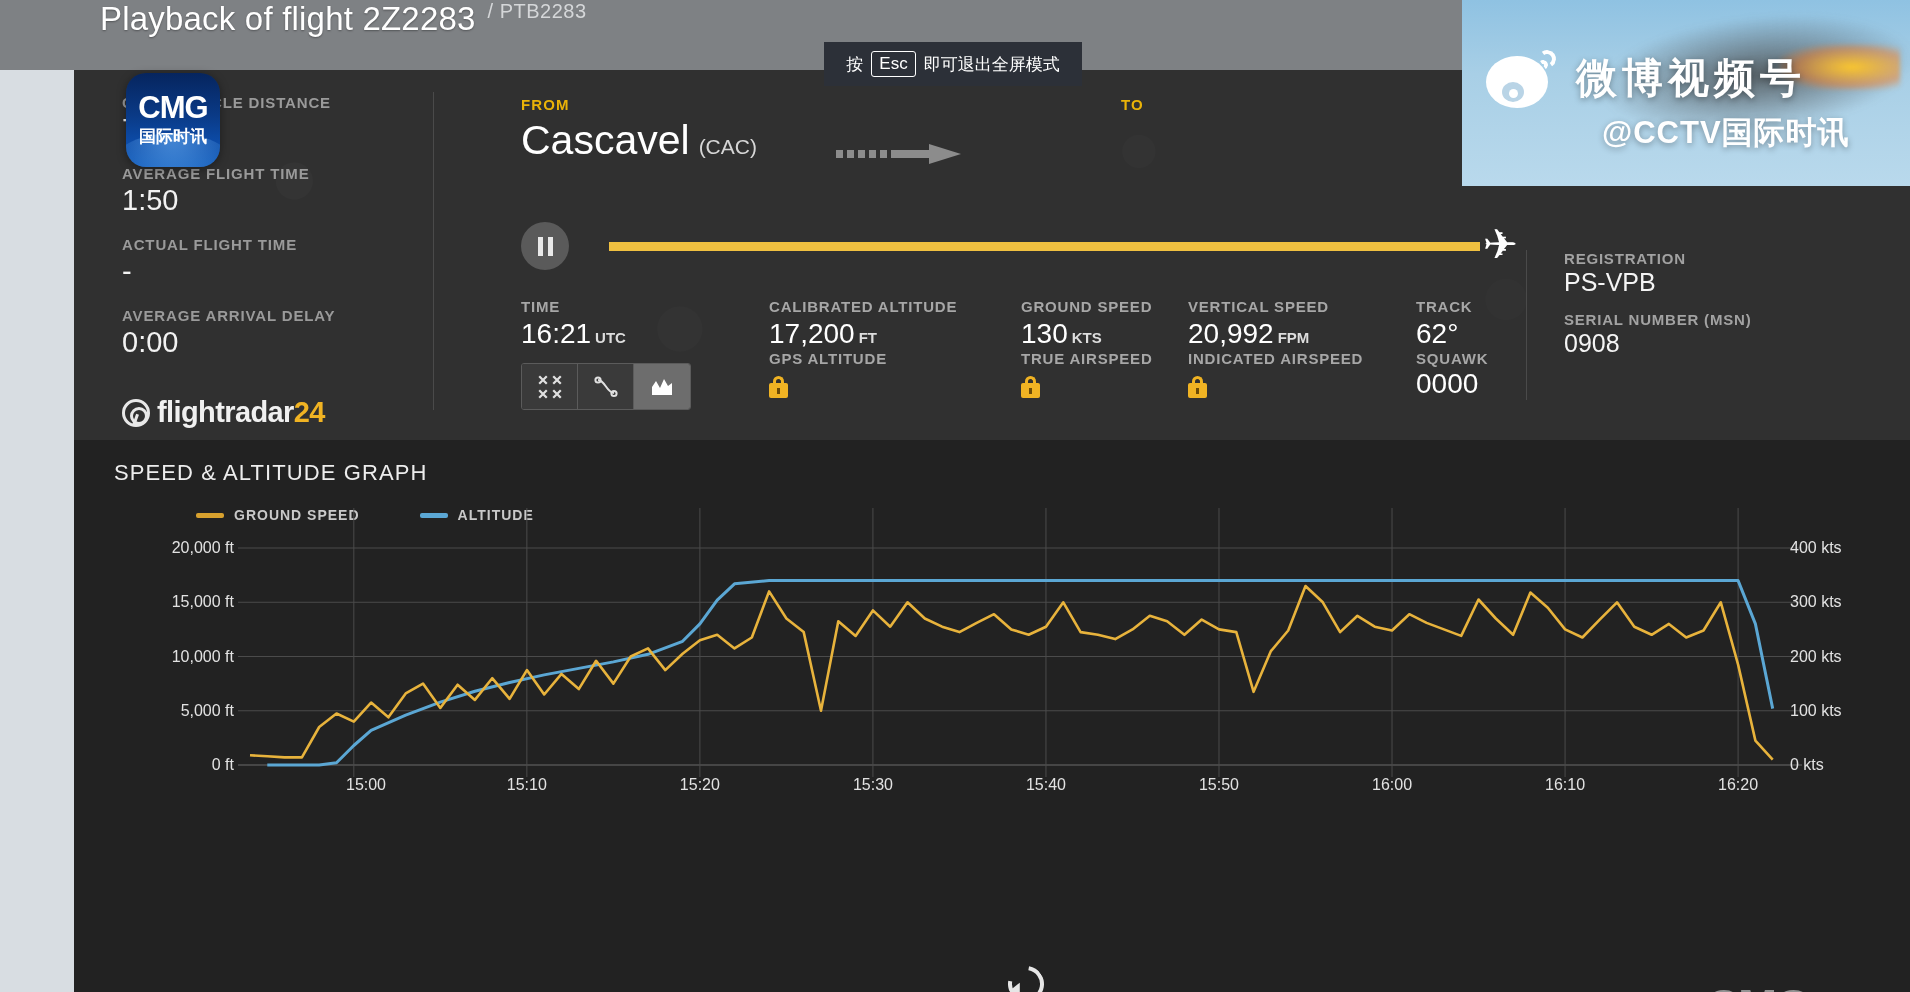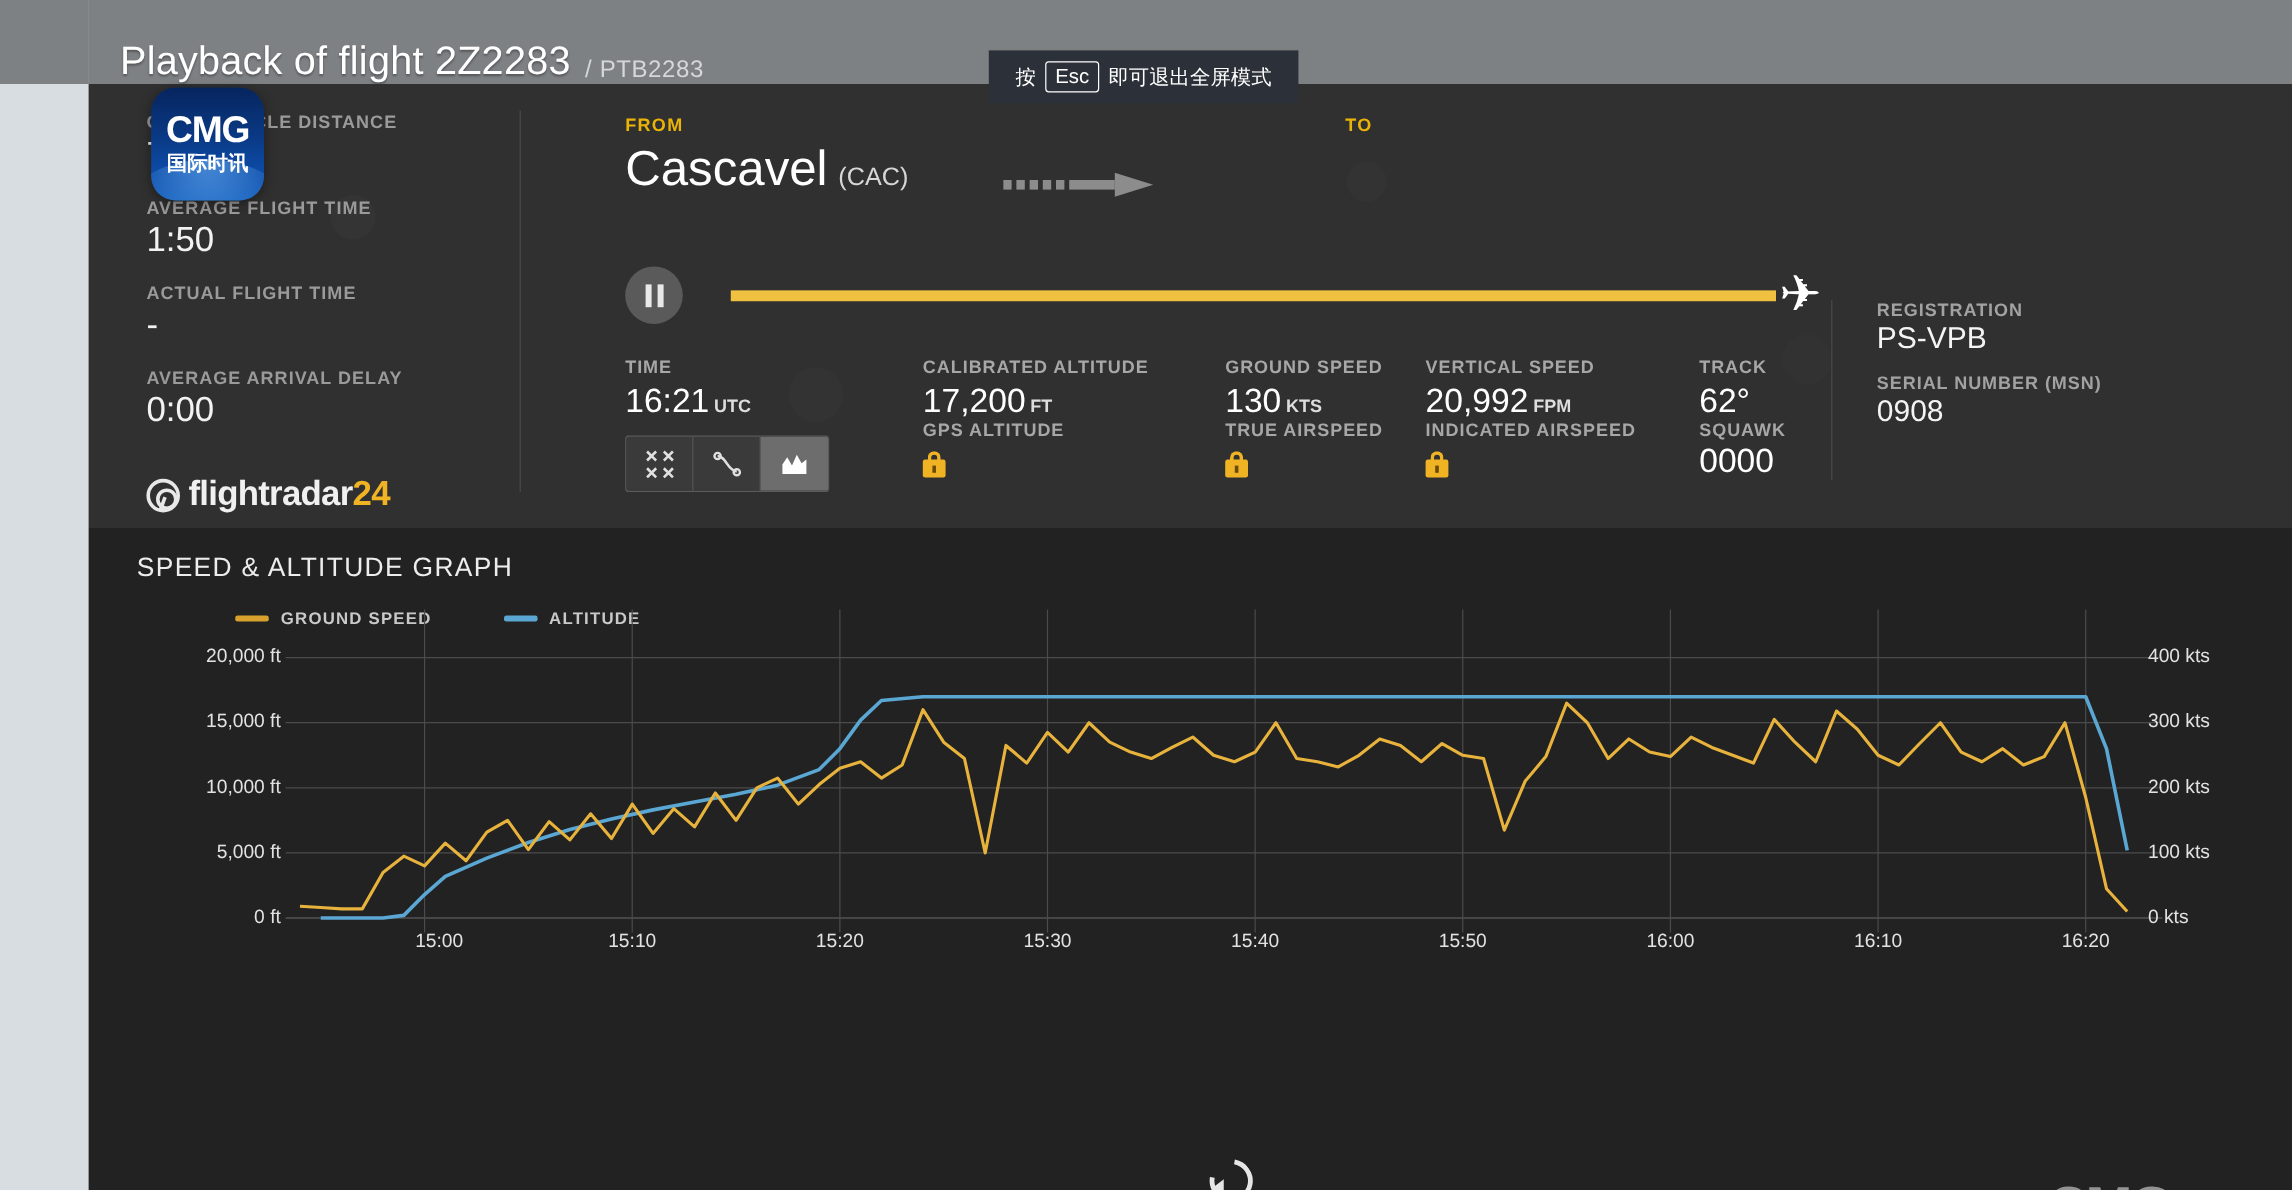--- a/index.html
+++ b/index.html
@@ -23,21 +23,21 @@
   }
   .left-bar-top {
     position: absolute; left: 0; top: 0; width: 74px; height: 70px;
     background: #7e8184;
   }
 
   
   .titlebar {
     position: absolute; left: 74px; top: 0; width: 1836px; height: 70px;
     background: #7e8184;
-    display: flex; align-items: flex-end;
+    display: flex; align-items: flex-start;
   }
   .title-main {
     font-size: 33px; color: #ffffff; font-weight: 400;
     margin-left: 26px; letter-spacing: .2px;
     text-shadow: 0 1px 2px rgba(0,0,0,.35);
   }
   .title-sub {
     font-size: 20px; color: #d5d7d9; margin-left: 12px; letter-spacing: .5px;
   }
 
@@ -508,20 +508,35 @@
     <div class="fr24-text">
       <span>flightradar</span><span class="fr24-24">24</span>
     </div>
   </div>
 
   <div class="cmg-badge">
     <div class="cmg-letters">CMG</div>
     <div class="cmg-cn">国际时讯</div>
   </div>
 
+  <div class="weibo">
+    <div class="weibo-plane"></div>
+    <div class="weibo-flame"></div>
+    <div class="weibo-row">
+      <div class="weibo-eye">
+        <div class="big"></div>
+          <div class="pupil"></div>
+          <div class="dot"></div>
+        <div class="arc1"></div>
+          <div class="arc2"></div>
+      </div>
+      <div class="weibo-title">微博视频号</div>
+    </div>
+    <div class="weibo-handle">@CCTV国际时讯</div>
+  </div>
 
   <div class="graphpanel">
     <div class="graph-title">SPEED &amp; ALTITUDE GRAPH</div>
 
     <div class="legend">
       <div class="legend-item">
         <span class="legend-swatch" style="background:#d8a12e"></span>
         <span class="legend-text">GROUND SPEED</span>
       </div>
       <div class="legend-item">

